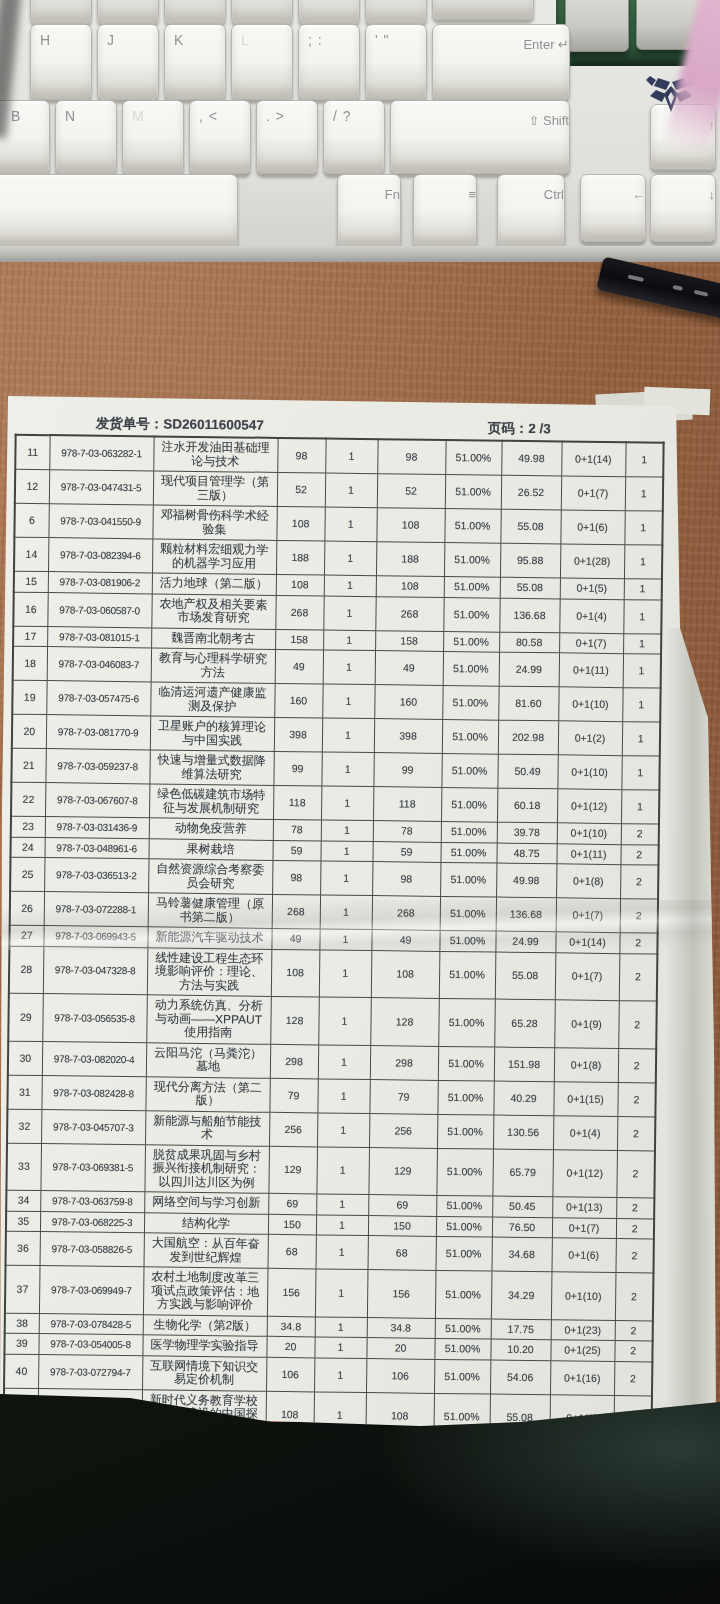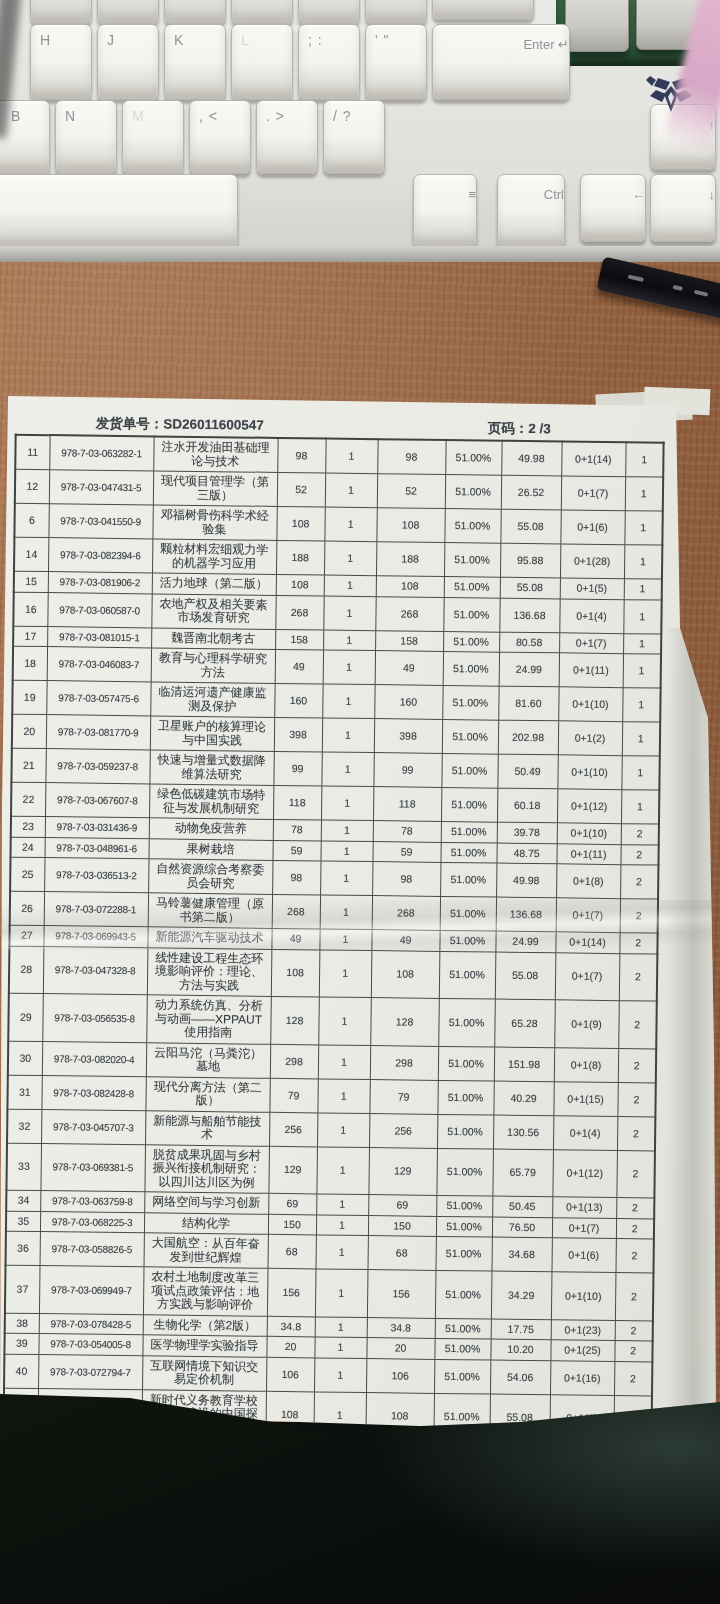--- a/index.html
+++ b/index.html
@@ -128,22 +128,28 @@
       </div>
     <div class="key" style="left:189px;top:100px;width:60px;height:72px">
         <span class="kl">, &lt;</span>
       </div>
     <div class="key" style="left:256px;top:100px;width:60px;height:72px">
         <span class="kl">. &gt;</span>
       </div>
     <div class="key" style="left:323px;top:100px;width:60px;height:72px">
         <span class="kl">/ ?</span>
       </div>
+    <div class="key" style="left:390px;top:100px;width:178px;height:72px">
+        <span class="kc">⇧ Shift</span>
+      </div>
 
     <div class="key" style="left:-10px;top:174px;width:246px;height:72px"></div>
+    <div class="key" style="left:337px;top:174px;width:62px;height:72px">
+        <span class="kc">Fn</span>
+      </div>
     <div class="key" style="left:413px;top:174px;width:62px;height:72px">
         <span class="kc">≡</span>
       </div>
     <div class="key" style="left:497px;top:174px;width:66px;height:72px">
         <span class="kc">Ctrl</span>
       </div>
 
     <div class="key" style="left:650px;top:104px;width:64px;height:64px">
         <span class="kc">↑</span>
       </div>

